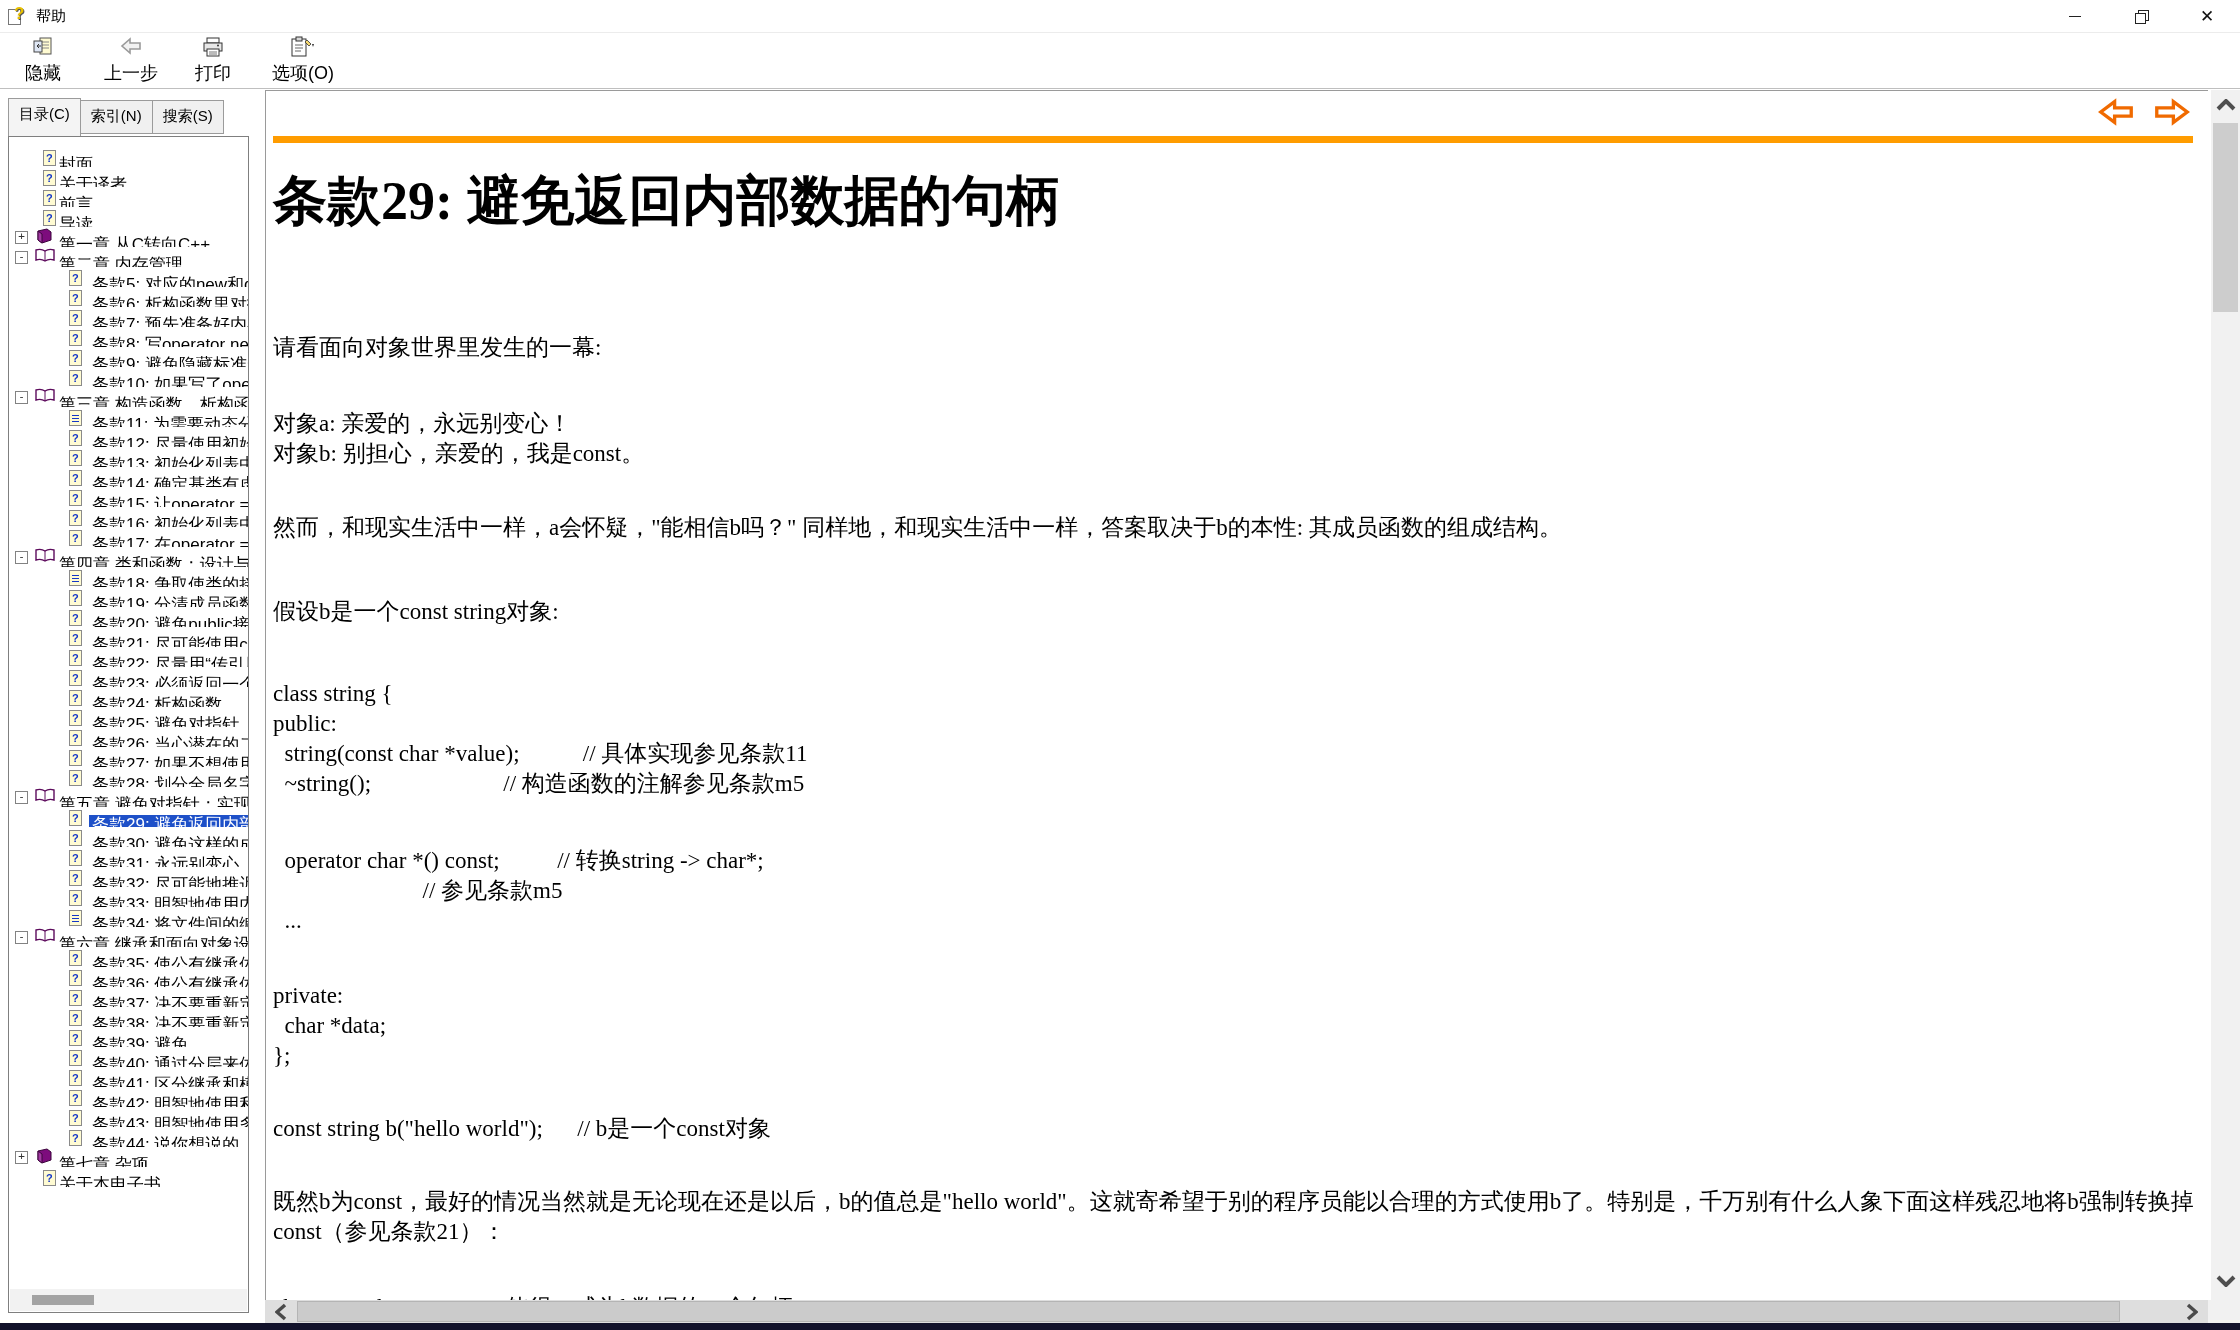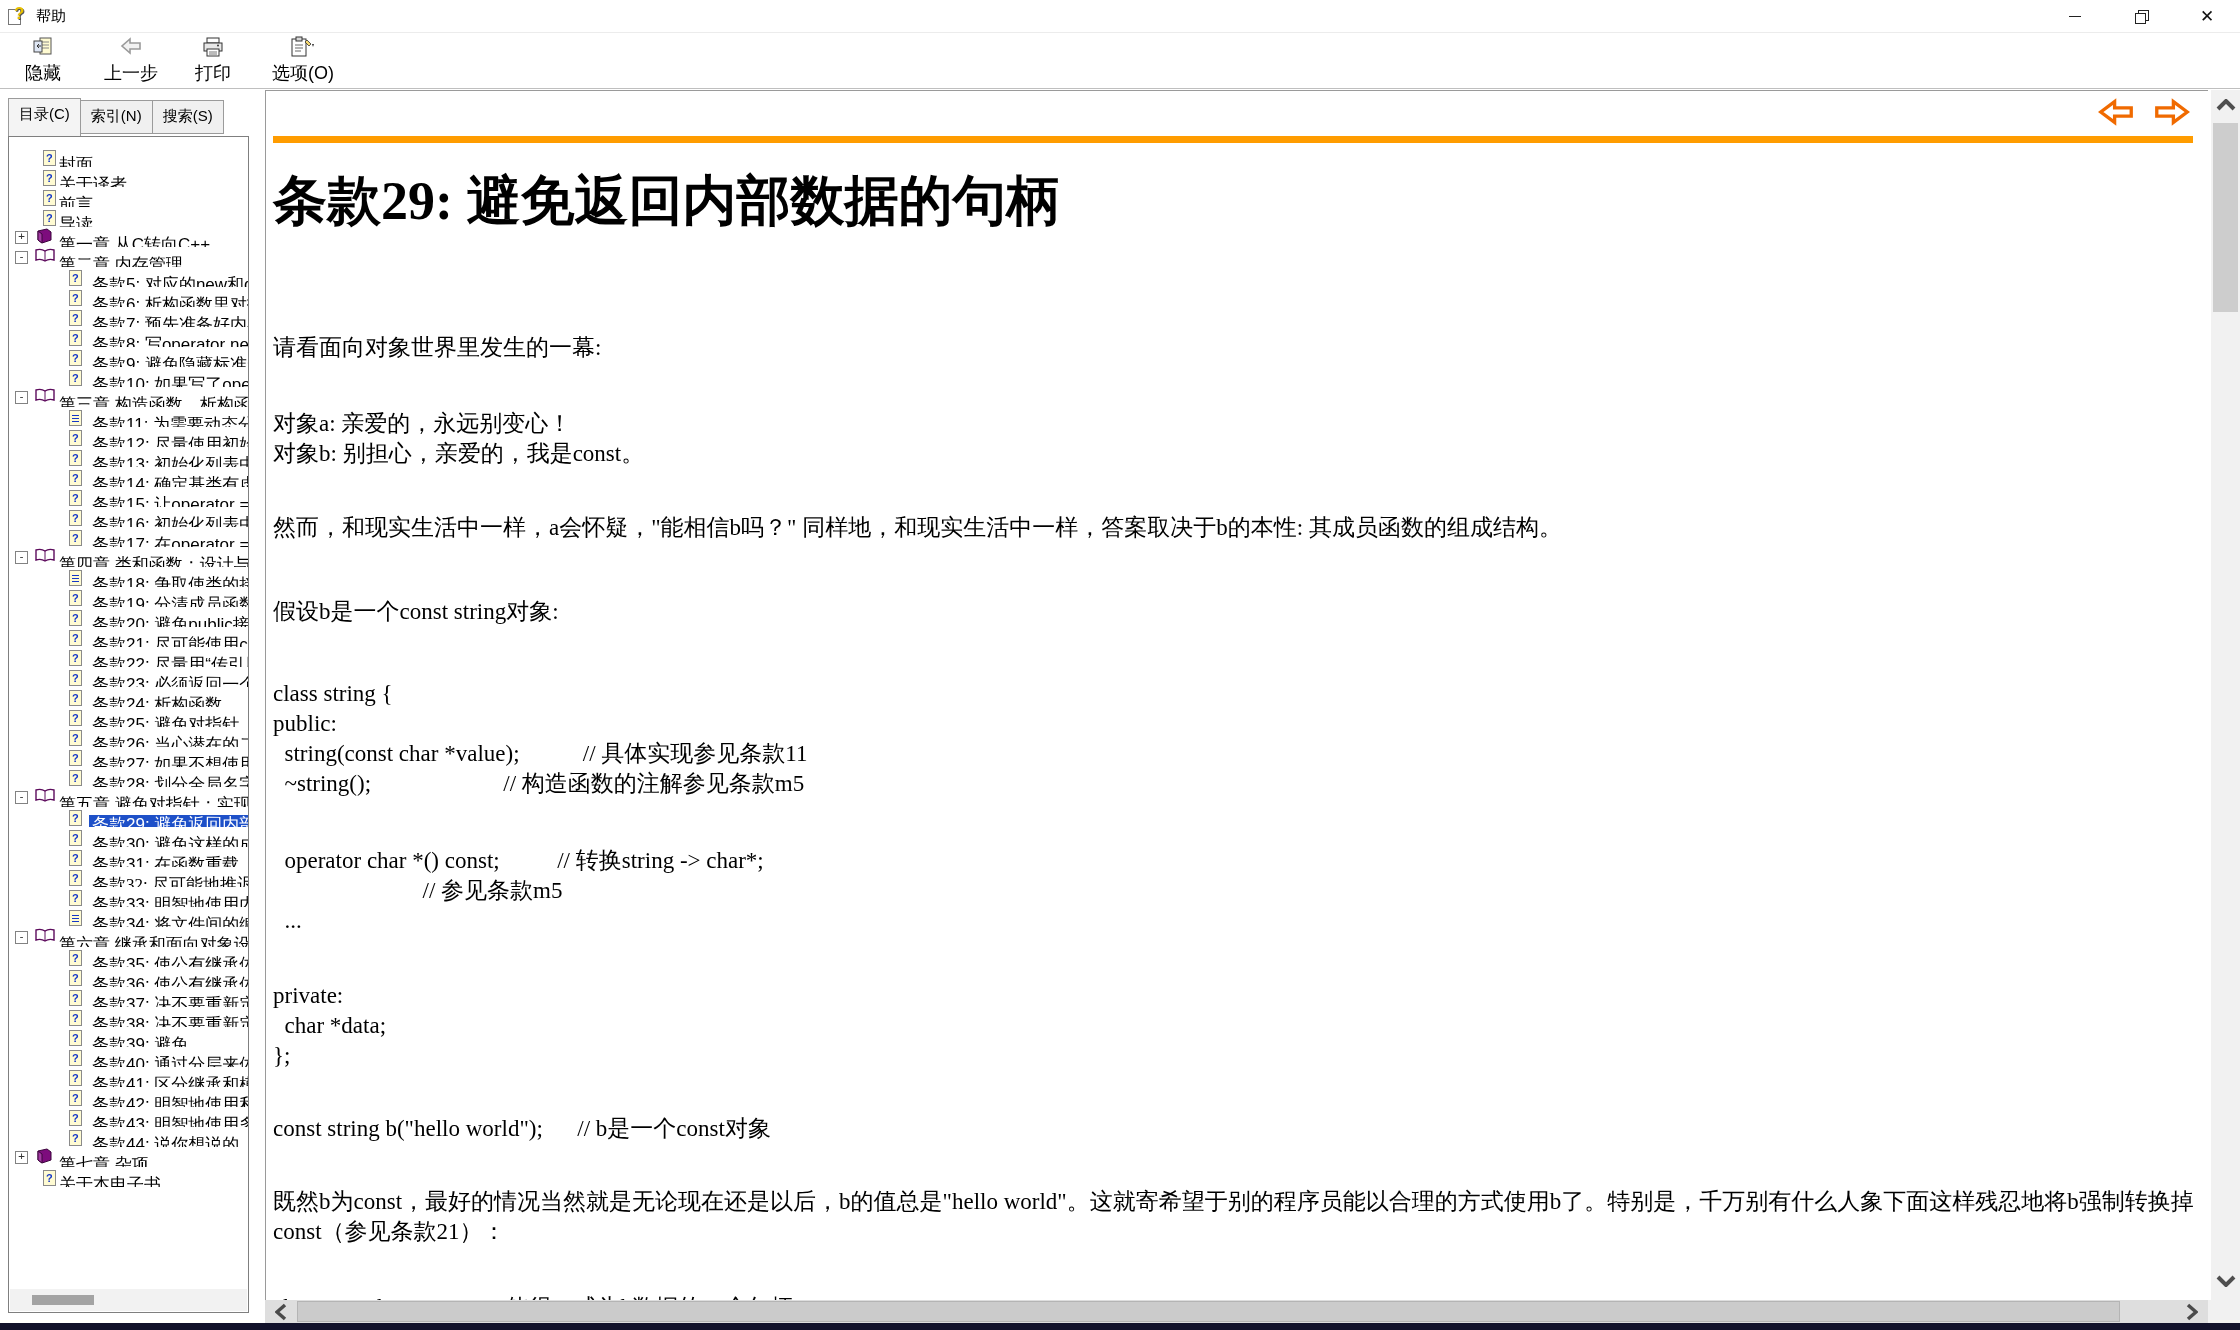--- a/index.html
+++ b/index.html
@@ -237,27 +237,27 @@
       <div class="trow" style="top: 750px;">
         <span class="i-page ticon" style="left: 60px;">
           <span class="q">?</span>
         </span>
         <span class="tlbl" style="left: 80px;">条款33: 明智地使用内联</span>
       </div>
       <div class="trow" style="top: 730px;">
         <span class="i-page ticon" style="left: 60px;">
           <span class="q">?</span>
         </span>
-        <span class="tlbl" style="left: 80px; font-family: Liberation Serif, serif;">条款32: 尽可能地推迟</span>
+        <span class="tlbl" style="left: 80px;">条款32: 尽可能地推迟</span>
       </div>
       <div class="trow" style="top: 710px;">
         <span class="i-page ticon" style="left: 60px;">
           <span class="q">?</span>
         </span>
-        <span class="tlbl" style="left: 80px;">条款31: 在函数重载</span>
+        <span class="tlbl" style="left: 80px;">条款31: 永远别变心</span>
       </div>
       <div class="trow" style="top: 690px;">
         <span class="i-page ticon" style="left: 60px;">
           <span class="q">?</span>
         </span>
         <span class="tlbl" style="left: 80px;">条款30: 避免这样的成员函数</span>
       </div>
       <div class="trow" style="top: 670px;">
         <span class="i-page ticon" style="left: 60px;">
           <span class="q">?</span>

